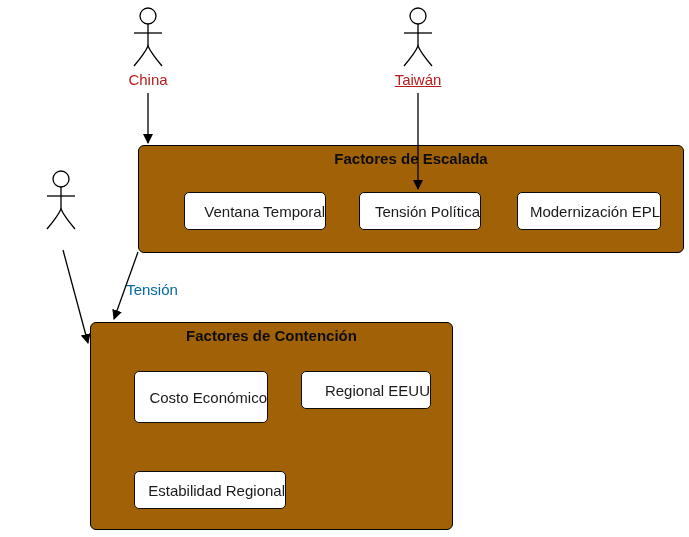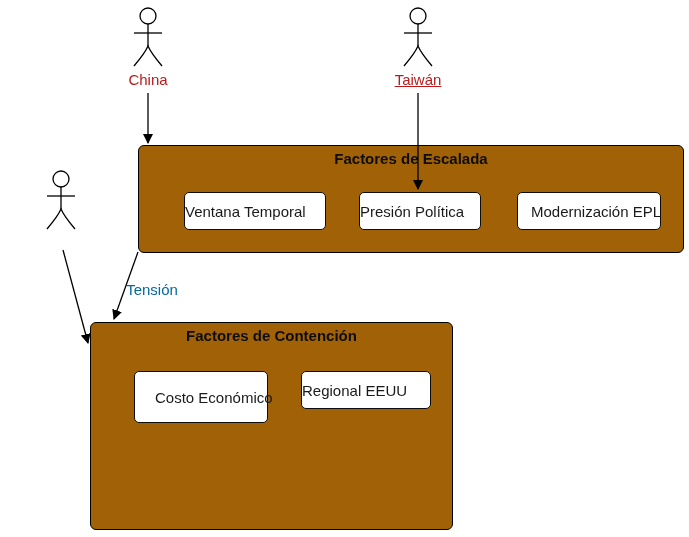--- a/index.html
+++ b/index.html
@@ -62,21 +62,21 @@
     white-space: nowrap;
   }
   .node {
     position: absolute;
     border: 1.3px solid #0d0d0d;
     border-radius: 5px;
     background: #ffffff;
     box-sizing: border-box;
     display: flex;
     align-items: center;
-    justify-content: flex-start;
+    justify-content: flex-end;
     font-size: 15px;
     color: #1a1a1a;
     white-space: nowrap;
   }
   svg .stroke {
     stroke: #000000;
     stroke-width: 1.3;
     fill: none;
   }
   svg .head {
@@ -89,34 +89,37 @@
 <body>
 
 <div class="canvas">
 
   <div class="group-box" style="left:138px; top:145px; width:546px; height:108px;">
     <div class="group-title">Factores de Escalada</div>
     <div class="node" style="left:45px; top:46px; width:142px; height:38px;">
       <span>Ventana Temporal</span>
     </div>
     <div class="node" style="left:220px; top:46px; width:122px; height:38px;">
-      <span>Presión Política</span>
+      <span>Tensión Política</span>
     </div>
     <div class="node" style="left:378px; top:46px; width:144px; height:38px;padding-left:13px;">
       <span>Modernización EPL</span>
     </div>
   </div>
 
   <div class="group-box" style="left:90px; top:322px; width:363px; height:208px;">
     <div class="group-title">Factores de Contención</div>
     <div class="node" style="left:43px; top:48px; width:134px; height:52px;padding-left:20px;">
       <span>Costo Económico</span>
     </div>
     <div class="node" style="left:210px; top:48px; width:130px; height:38px;">
       <span>Regional EEUU</span>
+    </div>
+    <div class="node" style="left:43px; top:148px; width:152px; height:38px;">
+      <span>Estabilidad Regional</span>
     </div>
   </div>
 
   <div class="actor-label" style="left:148px; top:71px;">China</div>
   <div class="actor-label" style="left:418px; top:71px;text-decoration:underline;">Taiwán</div>
 
   <div class="edge-label" style="left:152px; top:281px;">Tensión</div>
 
   <svg class="lines-layer" viewBox="0 0 689 537" xmlns="http://www.w3.org/2000/svg">
     <defs>

